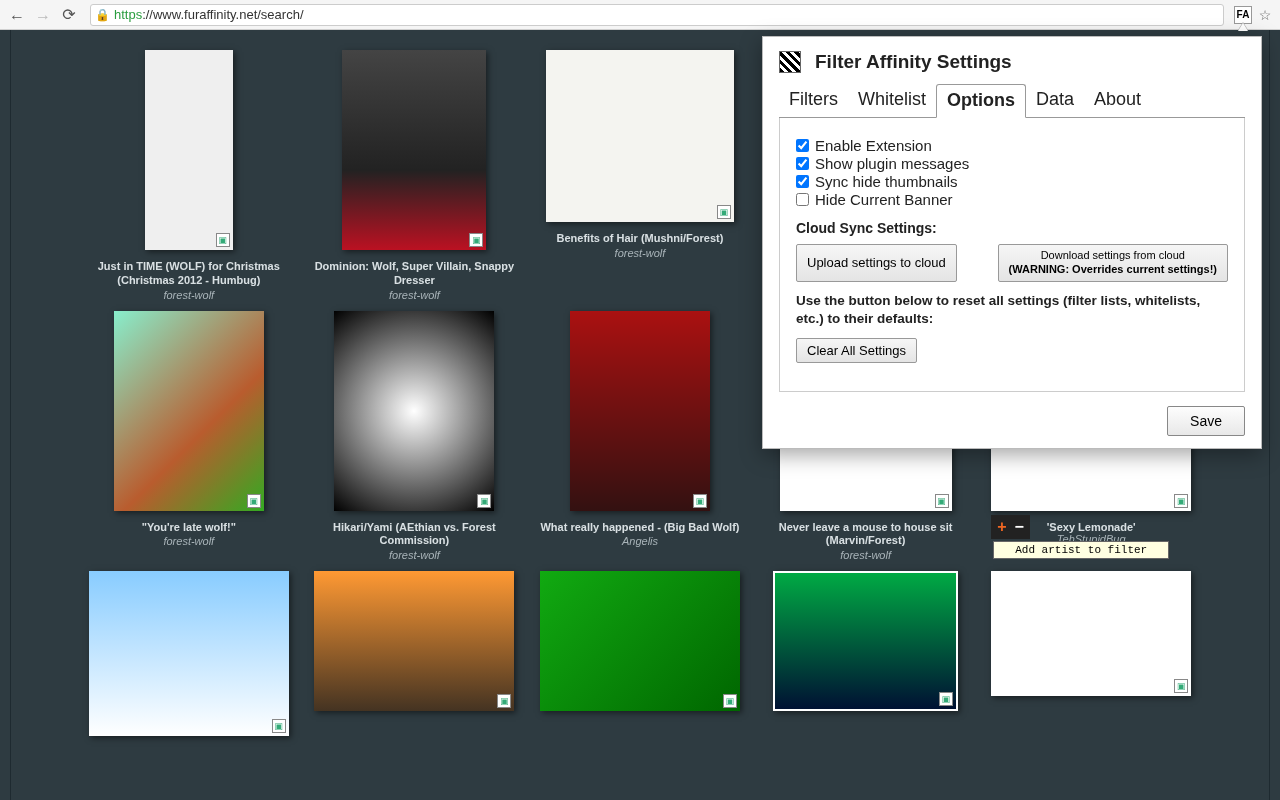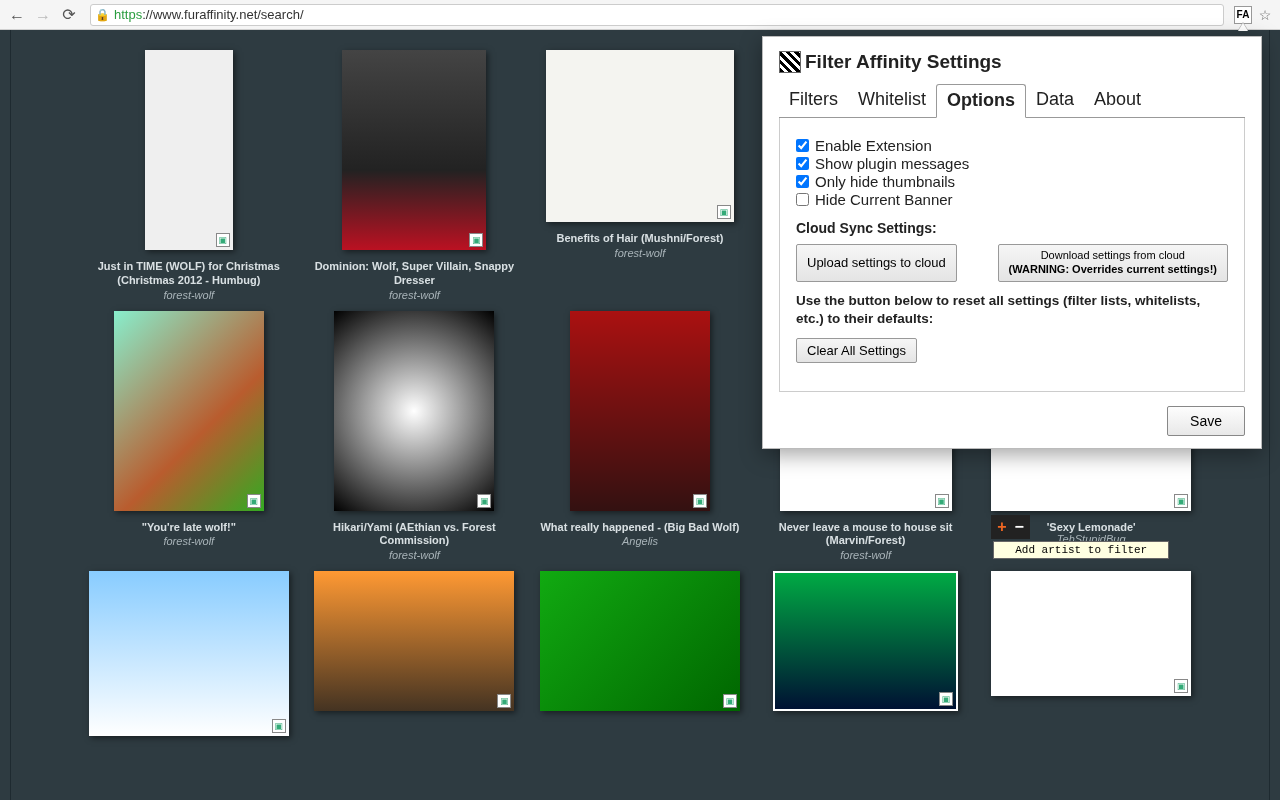--- a/index.html
+++ b/index.html
@@ -139,21 +139,21 @@
     right: 18px;
     width: 500px;
     background:#fff;
     border:1px solid #bbb;
     box-shadow: 0 6px 20px rgba(0,0,0,0.35);
     z-index: 200;
     font-size: 14px;
     color:#222;
     padding: 14px 16px 12px;
   }
-  .popup-header { display:flex; align-items:center; gap:4px; margin-bottom:10px;}
+  .popup-header { display:flex; align-items:center; gap:14px; margin-bottom:10px;}
   .popup-header .logo { width:22px; height:22px; border:1px solid #666; background: repeating-linear-gradient(45deg,#000 0 3px,#fff 3px 6px);}
   .popup-header h1 { font-size:19px; font-weight:bold;}
 
   .tabs { display:flex; border-bottom:1px solid #999; margin-bottom:0; gap:0;}
   .tab { padding:5px 10px 6px; font-size:18px; color:#222; cursor:pointer; position:relative; top:1px;}
   .tab.active { font-weight:bold; border:1px solid #999; border-bottom:1px solid #fff; background:#fff; border-radius:3px 3px 0 0;}
 
   .tab-body {
     border: 0;
     padding: 10px 6px 14px;
@@ -303,21 +303,21 @@
       <label class="checkbox-row">
         <input type="checkbox" checked="" style="">
         <span>Enable Extension</span>
       </label>
       <label class="checkbox-row">
         <input type="checkbox" checked="" style="">
         <span>Show plugin messages</span>
       </label>
       <label class="checkbox-row">
         <input type="checkbox" checked="" style="">
-        <span>Only hide thumbnails</span>
+        <span>Sync hide thumbnails</span>
       </label>
       <label class="checkbox-row">
         <input type="checkbox" style="">
         <span>Hide Current Banner</span>
       </label>
 
       <div class="section-head">Cloud Sync Settings:</div>
       <div class="sync-row">
         <button class="btn">Upload settings to cloud</button>
         <button class="btn download">

